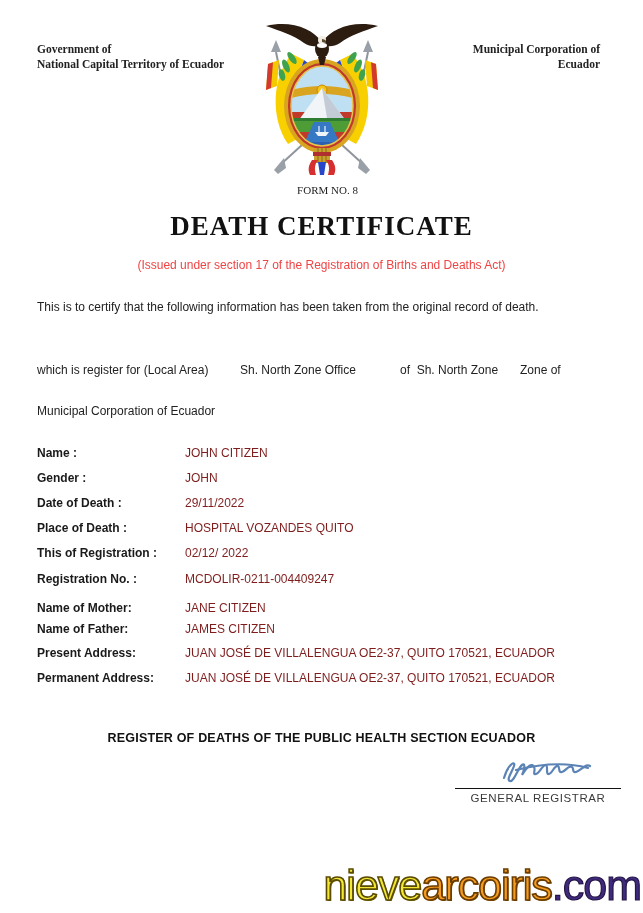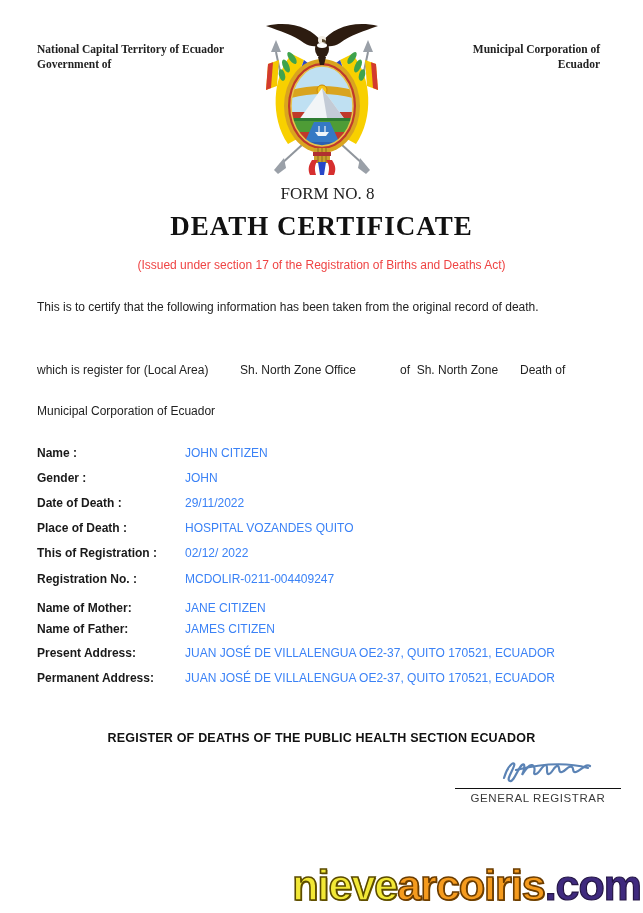--- a/index.html
+++ b/index.html
@@ -13,21 +13,21 @@
     font-family:"Liberation Serif",serif;font-weight:bold;font-size:11.5px;line-height:15px;color:#222;
   }
   .header-right{
     position:absolute;right:43px;top:42px;text-align:right;
     font-family:"Liberation Serif",serif;font-weight:bold;font-size:11.5px;line-height:15px;color:#222;
   }
   .emblem{position:absolute;left:50%;top:18px;transform:translateX(-50%);}
 
   .form-no{
     position:absolute;left:12px;right:0;top:184px;text-align:center;
-    font-family:"Liberation Serif",serif;font-size:17px;color:#222;
+    font-family:"Liberation Serif",serif;font-size:11px;color:#222;
   }
   .title{
     position:absolute;left:0;right:0;top:211px;text-align:center;
     font-family:"Liberation Serif",serif;font-weight:bold;font-size:27px;letter-spacing:1px;color:#111;
   }
   .subtitle{
     position:absolute;left:0;right:0;top:258px;text-align:center;
     font-size:12px;color:#ef4444;
   }
   .certify{
@@ -36,48 +36,48 @@
   .register-line{position:absolute;left:0;top:363px;width:100%;font-size:12px;color:#222;}
   .register-line .p1{position:absolute;left:37px;top:0;white-space:pre;}
   .register-line .p2{position:absolute;left:240px;top:0;white-space:pre;}
   .register-line .p3{position:absolute;left:400px;top:0;white-space:pre;text-align:center;}
   .register-line .p4{position:absolute;left:520px;top:0;white-space:pre;}
   .register-line2{position:absolute;left:37px;top:404px;font-size:12px;color:#222;}
 
   .fields{position:absolute;left:0;top:446px;width:100%;}
   .field-row{position:absolute;left:0;width:100%;height:18px;padding-left:35px;}
   .field-row .lbl{position:absolute;left:37px;font-weight:bold;font-size:12px;color:#1a1a1a;white-space:pre;}
-  .field-row .val{position:absolute;left:185px;font-size:12px;color:#3b82f6;white-space:pre;}
+  .field-row .val{position:absolute;left:185px;font-size:12px;color:#7f1d1d;white-space:pre;}
 
   .footer-heading{
     position:absolute;left:0;right:0;top:731px;text-align:center;
     font-weight:bold;font-size:12.5px;letter-spacing:0.2px;color:#111;
   }
   .sig-block{position:absolute;left:455px;top:756px;width:166px;}
   .sig-scribble{display:block;margin:0 auto 0 45px;}
   .sig-line{border-top:1.5px solid #111;margin-top:2px;}
   .sig-title{
     text-align:center;font-size:11.5px;letter-spacing:0.6px;color:#3a3a3a;margin-top:3px;
   }
 
   .watermark{
     position:absolute;right:2px;bottom:6px;
-    font-weight:bold;font-size:43px;letter-spacing:-1px;line-height:1;
+    font-weight:normal;font-size:43px;letter-spacing:-1px;line-height:1;
     font-family:"Liberation Sans",sans-serif;white-space:nowrap;
   }
   .wm-yellow{color:#f2e836;-webkit-text-stroke:1.6px #5a4a00;text-shadow:1px 1px 0 #7a6400;}
   .wm-orange{color:#f59b1e;-webkit-text-stroke:1.6px #6b3c00;text-shadow:1px 1px 0 #7a4a00;}
   .wm-purple{color:#3f2a7e;-webkit-text-stroke:1.2px #241545;}
 </style>
 </head>
 <body>
 
 <div class="header-left">
+  <div>Government of</div>
   <div>National Capital Territory of  Ecuador</div>
-  <div>Government of</div>
 </div>
 
 <div class="header-right">
   <div>Municipal Corporation of</div>
   <div>Ecuador</div>
 </div>
 
 <div class="emblem">
   <svg width="140" height="158" viewBox="0 0 140 158" xmlns="http://www.w3.org/2000/svg">
 
@@ -160,21 +160,21 @@
 
 <div class="form-no">FORM NO. 8</div>
 <div class="title">DEATH CERTIFICATE</div>
 <div class="subtitle">(Issued under section 17 of the Registration of Births and Deaths Act)</div>
 <div class="certify">This is to certify that the following information has been taken from the original record of death.</div>
 
 <div class="register-line">
   <span class="p1">which is register for (Local Area)</span>
   <span class="p2">Sh. North Zone Office</span>
   <span class="p3">of  Sh. North Zone</span>
-  <span class="p4">Death of</span>
+  <span class="p4">Zone of</span>
 </div>
 <div class="register-line2">Municipal Corporation of Ecuador</div>
 
 <div class="fields">
   <div class="field-row" style="top:0px">
       <span class="lbl">Name :</span>
       <span class="val">JOHN CITIZEN</span>
     </div>
   <div class="field-row" style="top:25px">
       <span class="lbl">Gender :</span>

